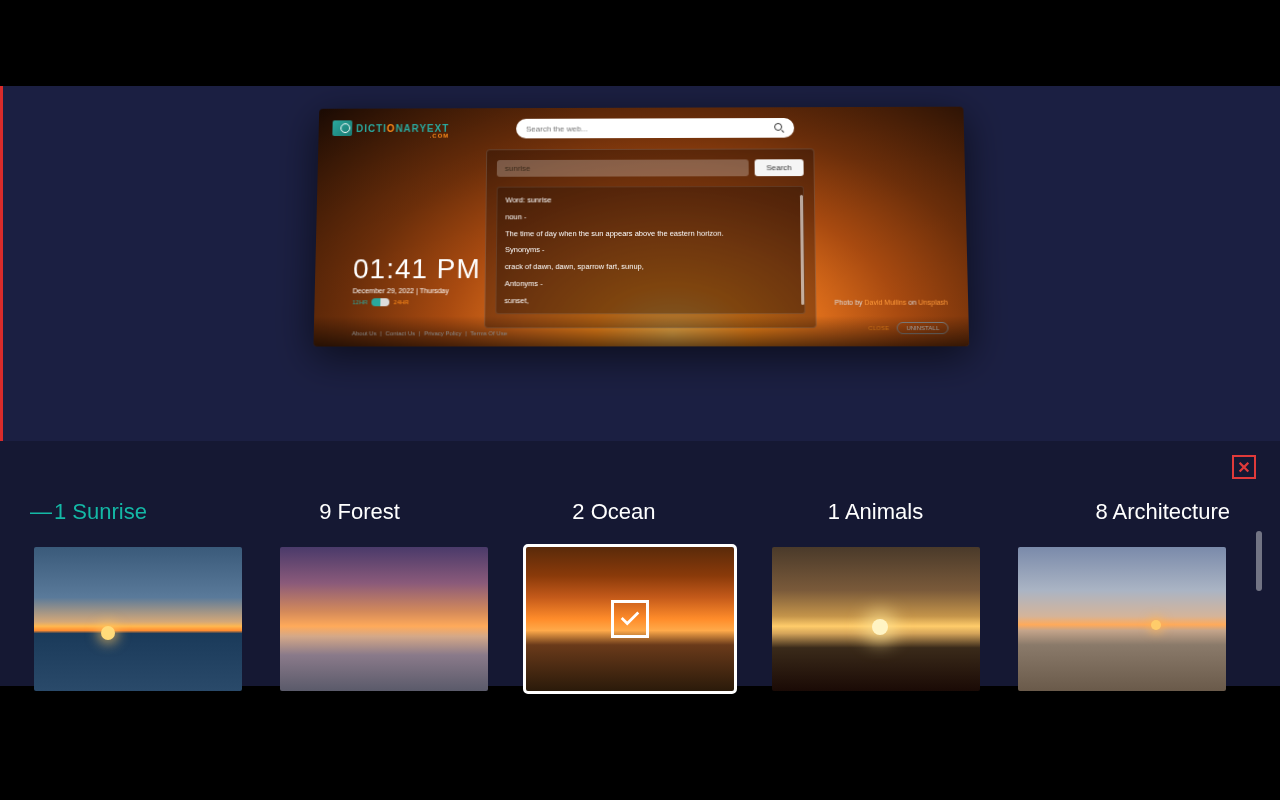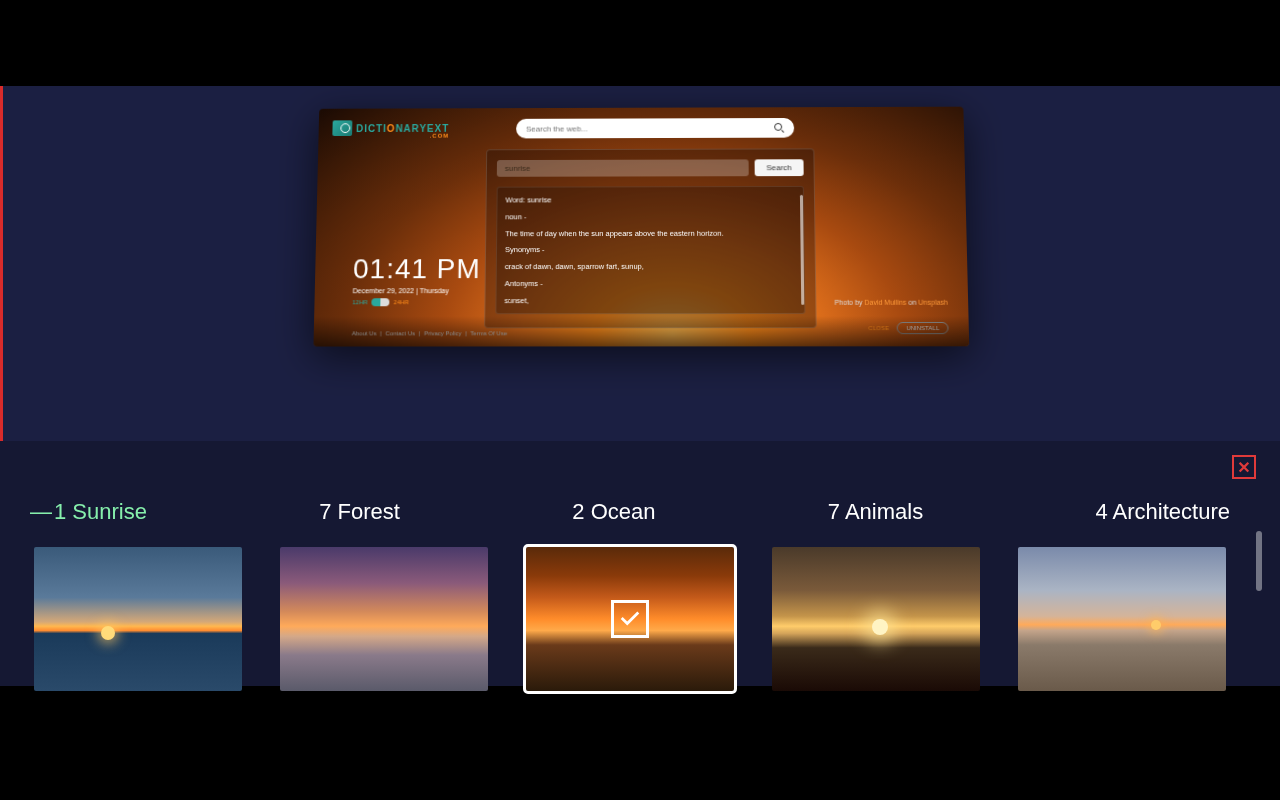--- a/index.html
+++ b/index.html
@@ -291,21 +291,21 @@
   display: flex;
   width: 1200px;
   justify-content: space-between;
 }
 .tab {
   font-size: 22px;
   color: #fff;
   font-weight: 400;
   cursor: pointer;
 }
-.tab.active { color: #86efac; }
+.tab.active { color: #14b8a6; }
 .tab.active::before {
   content: "—";
   margin-right: 2px;
 }
 .thumbs {
   position: absolute;
   top: 106px;
   left: 34px;
   display: flex;
   gap: 38px;
@@ -424,24 +424,24 @@
       </div>
 
     </div>
   </div>
 
   <div class="gallery">
     <div class="close-x">✕</div>
 
     <div class="tabs">
       <div class="tab active">1 Sunrise</div>
-      <div class="tab">7 Forest</div>
+      <div class="tab">9 Forest</div>
       <div class="tab">2 Ocean</div>
-      <div class="tab">7 Animals</div>
-      <div class="tab">4 Architecture</div>
+      <div class="tab">1 Animals</div>
+      <div class="tab">8 Architecture</div>
     </div>
 
     <div class="thumbs">
       <div class="thumb t1"></div>
       <div class="thumb t2"></div>
       <div class="thumb t3 selected">
         <div class="check">
           <svg viewBox="0 0 24 24" fill="none">
               <path d="M4 12l5 5L20 6" stroke="#fff" stroke-width="3" stroke-linecap="square"></path>
             </svg>

